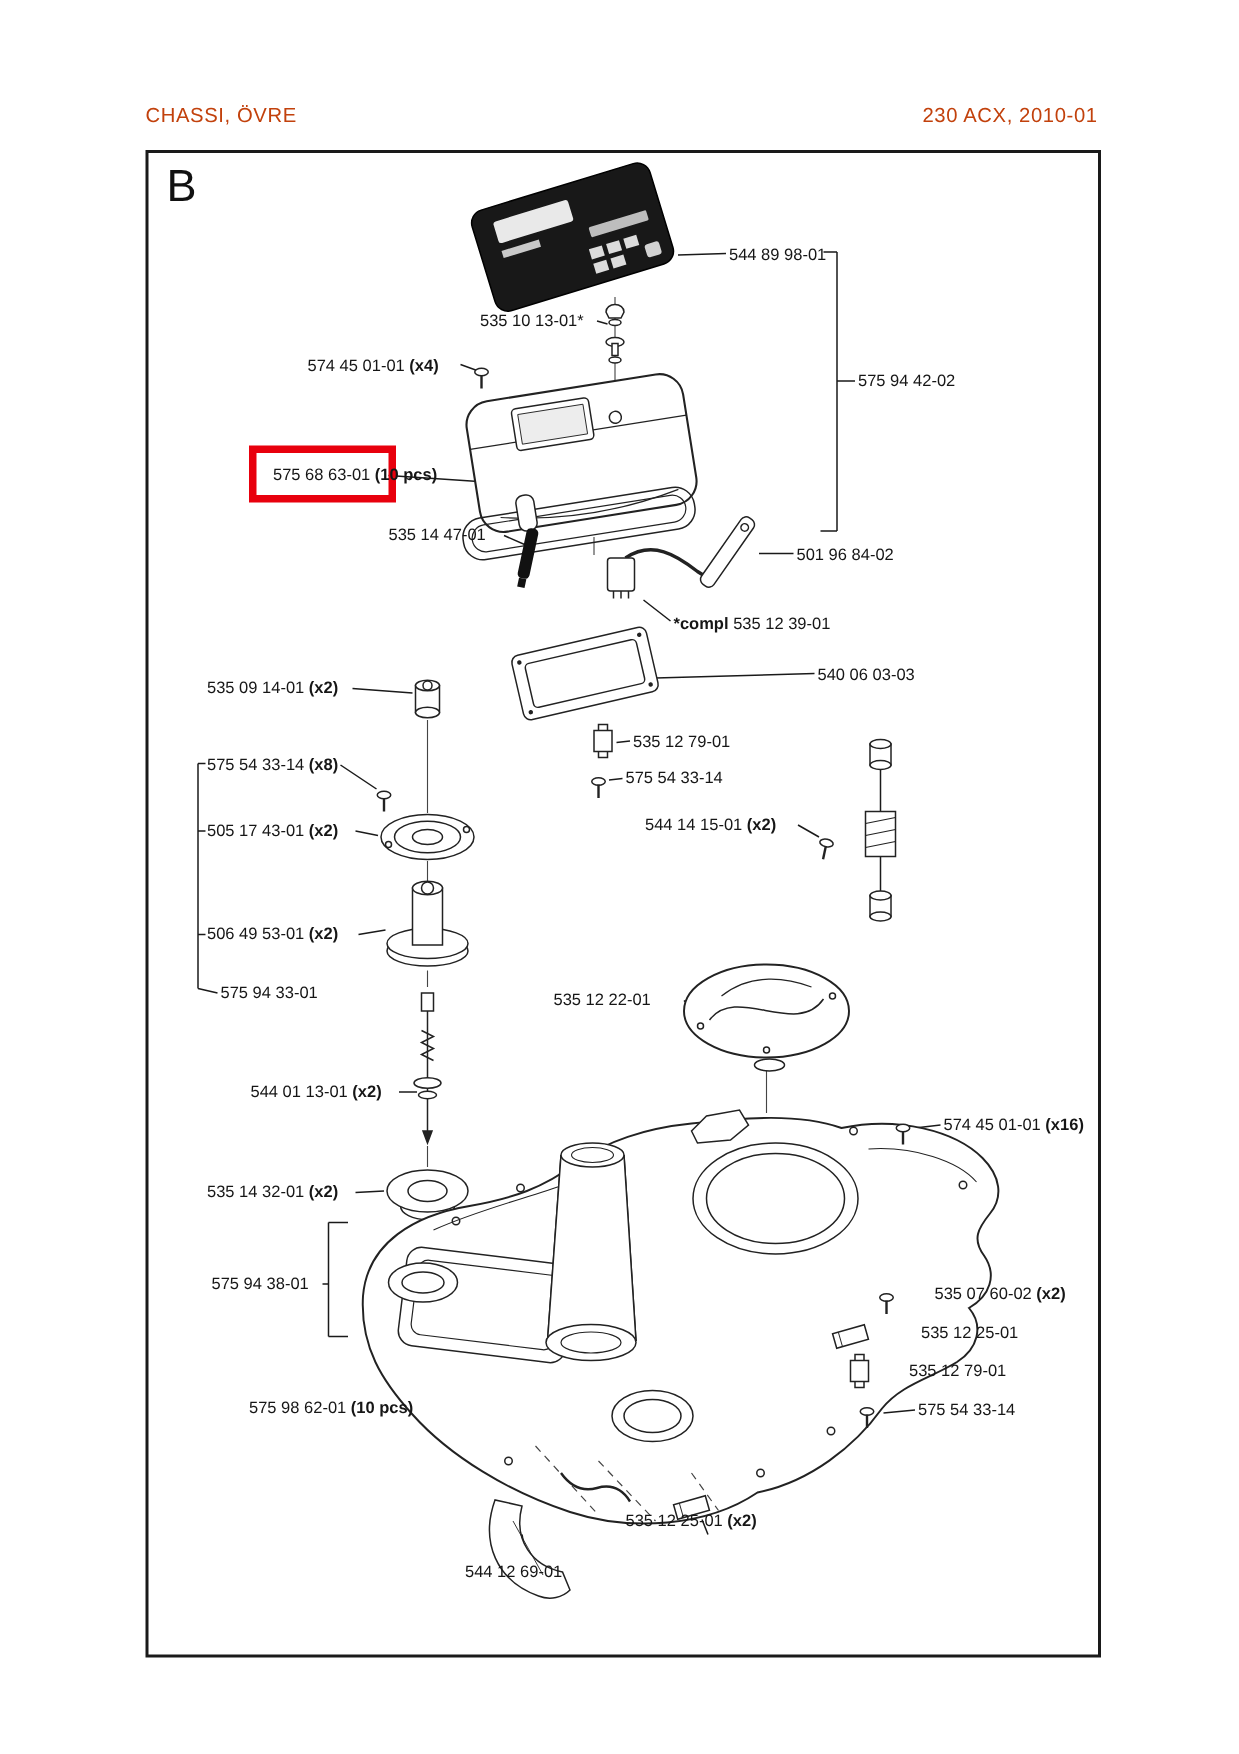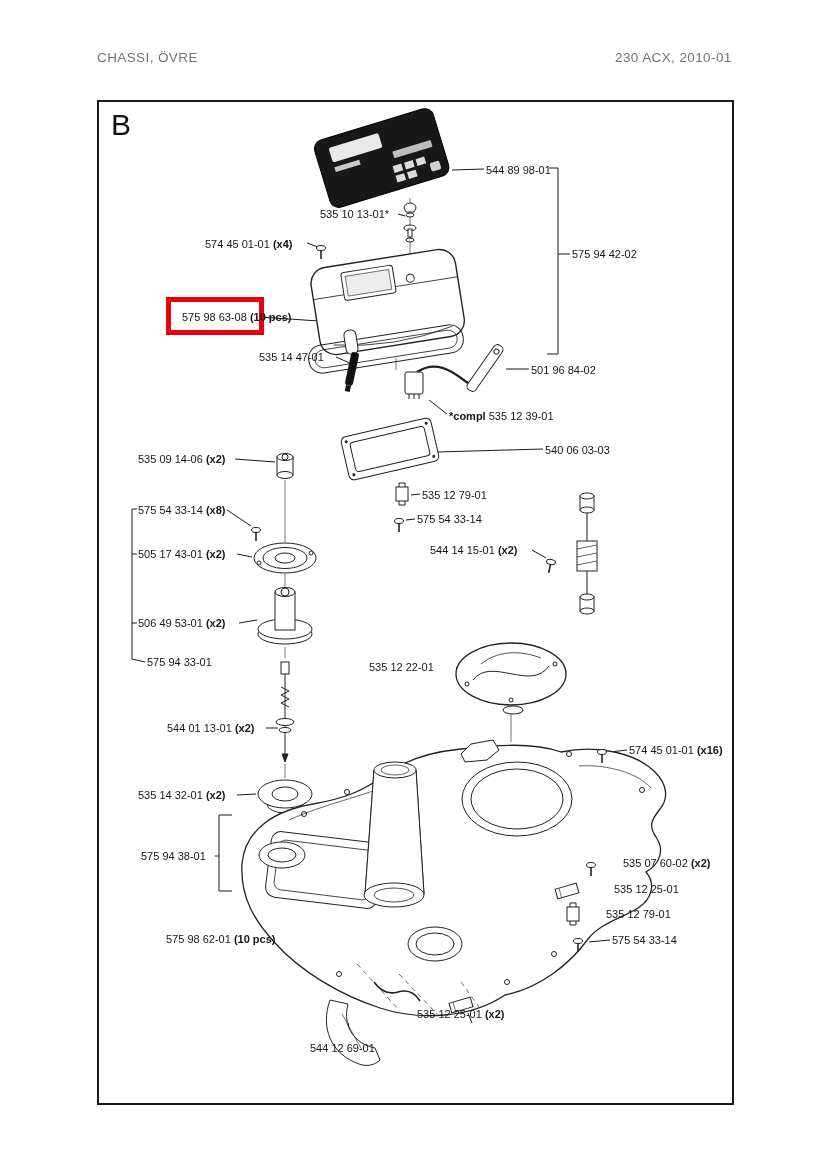--- a/index.html
+++ b/index.html
@@ -1,18 +1,18 @@
 <!DOCTYPE html>
 <html><head>
 <meta charset="utf-8">
 <style>
   html,body{margin:0;padding:0;background:#fff;}
   body{width:826px;height:1169px;position:relative;overflow:hidden;
        font-family:"Liberation Sans", sans-serif;color:#1a1a1a;}
-  .hdr{position:absolute;font-size:13.5px;letter-spacing:.4px;color:#737373;}
+  .hdr{position:absolute;font-size:13.5px;letter-spacing:.4px;color:#c2410c;margin-top:19px;}
   #hdr-left{left:97px;top:50px;}
   #hdr-right{left:615px;top:50px;text-align:center;}
   #frame{position:absolute;left:97px;top:100px;width:633px;height:1001px;
          border:2px solid #1a1a1a;background:#fff;}
   #sec-letter{position:absolute;left:12px;top:6px;font-size:30px;font-weight:500;color:#111;}
   #drawing{position:absolute;left:0;top:0;}
   .pl{position:absolute;font-size:11px;line-height:13px;white-space:nowrap;color:#161616;}
   .q{font-weight:bold;}
   .pf{font-weight:bold;margin-top:12px;}
   #hl-box{position:absolute;left:72px;top:200px;width:88px;height:28px;
@@ -279,26 +279,26 @@
 
     <use href="#tag" transform="translate(362,903) rotate(-16)"></use>
   </svg>
 
   <div id="hl-box" style="border-color: rgb(232, 0, 13);"></div>
 
   <div class="pl" style="left:387px;top:62px"><span>544 89 98-01</span> <span class="q"></span></div>
   <div class="pl" style="left:221px;top:106px"><span>535 10 13-01*</span></div>
   <div class="pl" style="left:106px;top:136px"><span>574 45 01-01</span> <span class="q">(x4)</span></div>
   <div class="pl" style="left:473px;top:146px"><span>575 94 42-02</span></div>
-  <div class="pl" style="left:83px;top:209px"><span>575 98 63-08</span> <span class="q">(10 pcs)</span></div>
+  <div class="pl" style="left:83px;top:209px"><span>575 68 63-01</span> <span class="q">(10 pcs)</span></div>
   <div class="pl" style="left:160px;top:249px"><span>535 14 47-01</span></div>
   <div class="pl" style="left:432px;top:262px"><span>501 96 84-02</span></div>
   <div class="pl" style="left:350px;top:308px"><span class="pf">*compl</span> <span>535 12 39-01</span></div>
   <div class="pl" style="left:446px;top:342px"><span>540 06 03-03</span></div>
-  <div class="pl" style="left:39px;top:351px"><span>535 09 14-06</span> <span class="q">(x2)</span></div>
+  <div class="pl" style="left:39px;top:351px"><span>535 09 14-01</span> <span class="q">(x2)</span></div>
   <div class="pl" style="left:323px;top:387px"><span>535 12 79-01</span></div>
   <div class="pl" style="left:39px;top:402px"><span>575 54 33-14</span> <span class="q">(x8)</span></div>
   <div class="pl" style="left:318px;top:411px"><span>575 54 33-14</span></div>
   <div class="pl" style="left:39px;top:446px"><span>505 17 43-01</span> <span class="q">(x2)</span></div>
   <div class="pl" style="left:331px;top:442px"><span>544 14 15-01</span> <span class="q">(x2)</span></div>
   <div class="pl" style="left:39px;top:515px"><span>506 49 53-01</span> <span class="q">(x2)</span></div>
   <div class="pl" style="left:48px;top:554px"><span>575 94 33-01</span></div>
   <div class="pl" style="left:270px;top:559px"><span>535 12 22-01</span></div>
   <div class="pl" style="left:68px;top:620px"><span>544 01 13-01</span> <span class="q">(x2)</span></div>
   <div class="pl" style="left:530px;top:642px"><span>574 45 01-01</span> <span class="q">(x16)</span></div>

